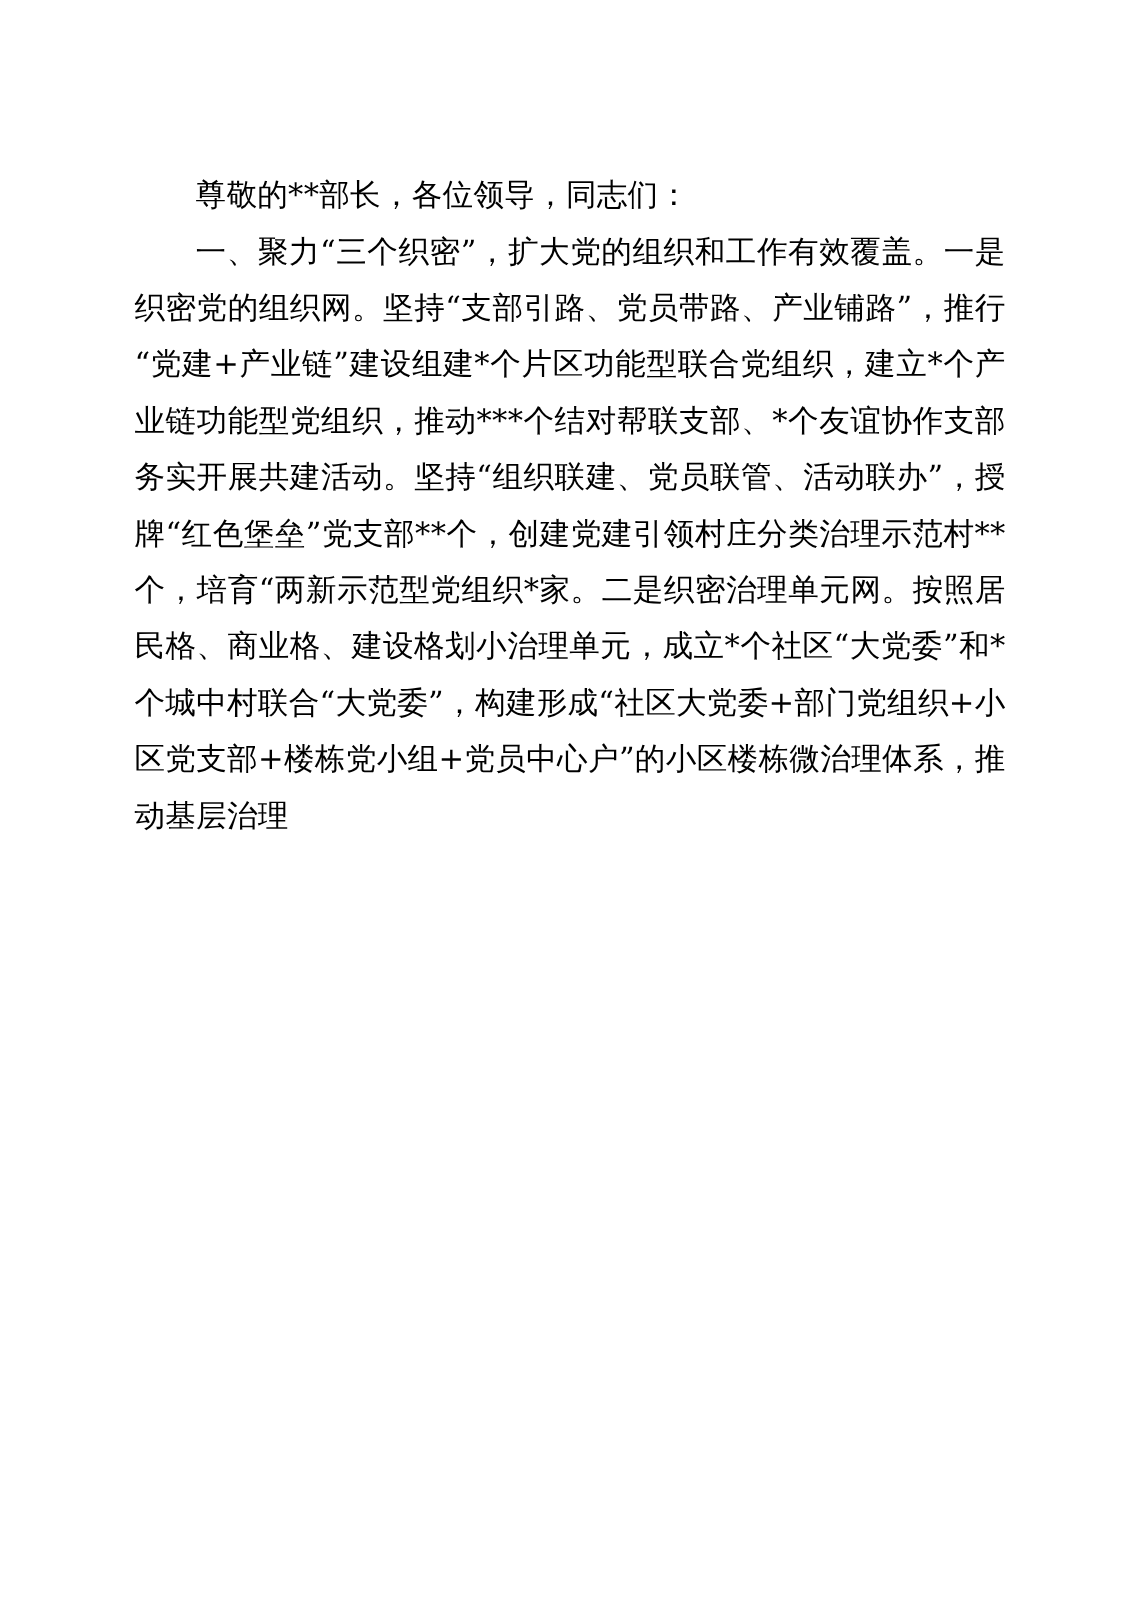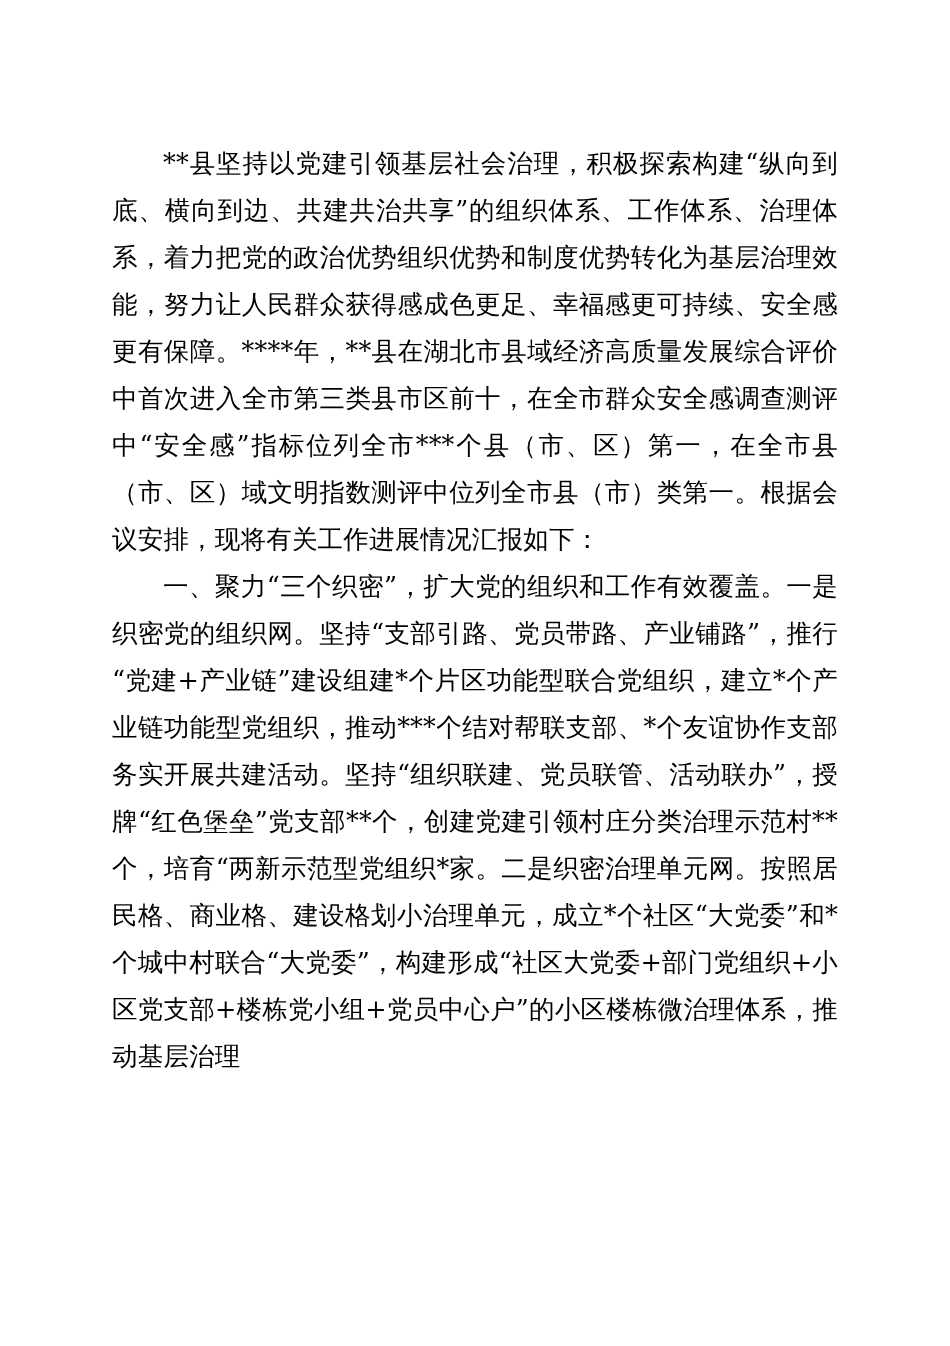--- a/index.html
+++ b/index.html
@@ -33,16 +33,16 @@
     margin: 0;
     text-indent: 2em;
     white-space: pre-wrap;
   }
 </style>
 </head>
 <body>
 
 <div class="page">
   <div class="doc-body">
-    <p class="para">**县坚持以党建引领基层社会治理，积极探索构建“纵向到底、横向到边、共建共治共享”的组织体系、工作体系、治理体系，着力把党的政治优势组织优势和制度优势转化为基层治理效能，努力让人民群众获得感成色更足、幸福感更可持续、安全感更有保障。****年，**县在湖北市县域经济高质量发展综合评价中首次进入全市第三类县市区前十，在全市群众安全感调查测评中“安全感”指标位列全市***个县（市、区）第一，在全市县（市、区）域文明指数测评中位列全市县（市）类第一。根据会议安排，现将有关工作进展情况汇报如下：</p>
+    <p class="para">尊敬的**部长，各位领导，同志们：</p>
     <p class="para">一、聚力“三个织密”，扩大党的组织和工作有效覆盖。一是织密党的组织网。坚持“支部引路、党员带路、产业铺路”，推行“党建+产业链”建设组建*个片区功能型联合党组织，建立*个产业链功能型党组织，推动***个结对帮联支部、*个友谊协作支部务实开展共建活动。坚持“组织联建、党员联管、活动联办”，授牌“红色堡垒”党支部**个，创建党建引领村庄分类治理示范村**个，培育“两新示范型党组织*家。二是织密治理单元网。按照居民格、商业格、建设格划小治理单元，成立*个社区“大党委”和*个城中村联合“大党委”，构建形成“社区大党委+部门党组织+小区党支部+楼栋党小组+党员中心户”的小区楼栋微治理体系，推动基层治理</p>
   </div>
 </div>
 
 </body></html>

